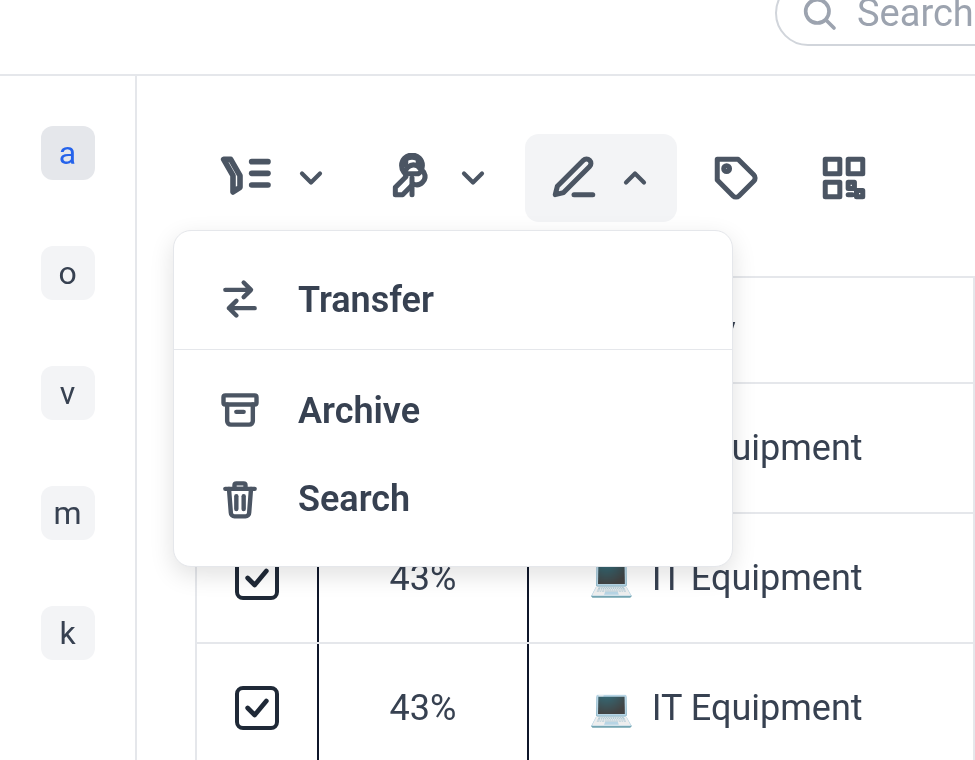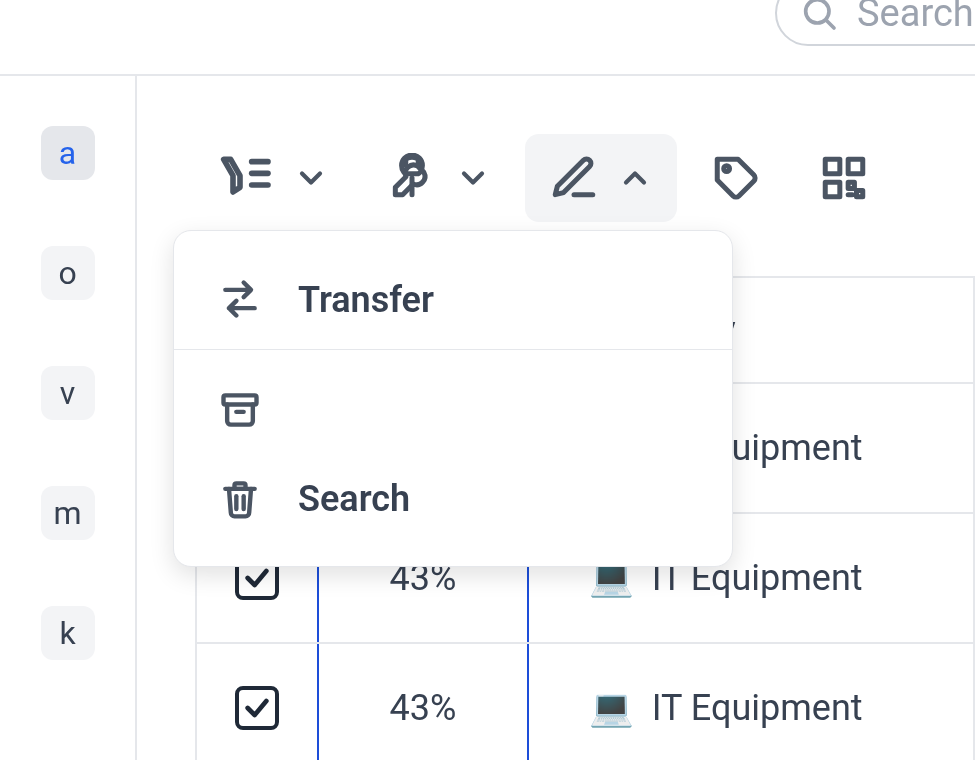--- a/index.html
+++ b/index.html
@@ -101,21 +101,21 @@
   .thead, .trow {
     display: flex;
     border-bottom: 2px solid #e5e7eb;
     height: 130px;
   }
   .thead { height: 106px; }
   .cell {
     display: flex;
     align-items: center;
     justify-content: center;
-    border-right: 2px solid #1d4ed8;
+    border-right: 2px solid #0f172a;
     font-size: 36px;
   }
   .col-check { width: 122px; }
   .col-perc  { width: 210px; color: #374151; font-weight: 400; }
   .col-cat   { flex: 1; border-right: none; justify-content: flex-start; padding-left: 60px; gap: 18px; color: #374151; }
   .thead .col-perc { justify-content: center; gap: 10px; }
   .thead .col-cat  { font-weight: 600; }
   .cat-emoji { font-size: 36px; }
 
   
@@ -308,20 +308,21 @@
         </svg>
         <span>Transfer</span>
       </div>
       <div class="popup-divider"></div>
       <div class="popup-item">
         <svg width="44" height="44" viewBox="0 0 24 24" fill="none" stroke="#4b5563" stroke-width="2.4" stroke-linecap="round" stroke-linejoin="round">
           <rect x="3" y="4" width="18" height="5" rx="1"></rect>
           <path d="M5 9v9a2 2 0 0 0 2 2h10a2 2 0 0 0 2-2V9"></path>
           <line x1="10" y1="13" x2="14" y2="13"></line>
         </svg>
+        <span>Archive</span>
       </div>
       <div class="popup-item">
         <svg width="44" height="44" viewBox="0 0 24 24" fill="none" stroke="#4b5563" stroke-width="2.4" stroke-linecap="round" stroke-linejoin="round">
           <path d="M4 7h16"></path>
           <path d="M10 4h4a1 1 0 0 1 1 1v2H9V5a1 1 0 0 1 1-1z"></path>
           <path d="M6 7l1 13a2 2 0 0 0 2 2h6a2 2 0 0 0 2-2l1-13"></path>
           <line x1="10" y1="11" x2="10" y2="18"></line>
           <line x1="14" y1="11" x2="14" y2="18"></line>
         </svg>
         <span>Search</span>

